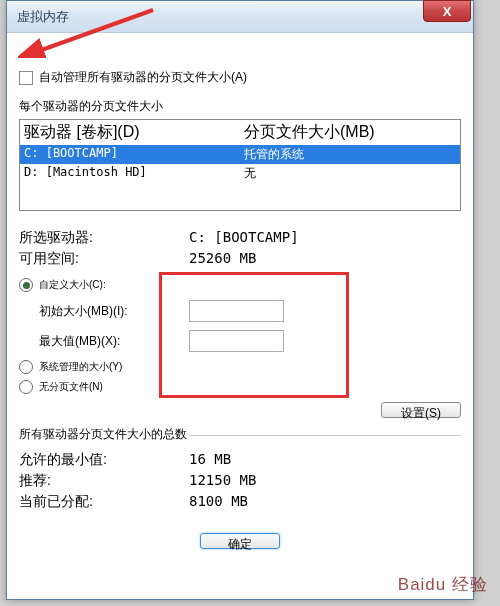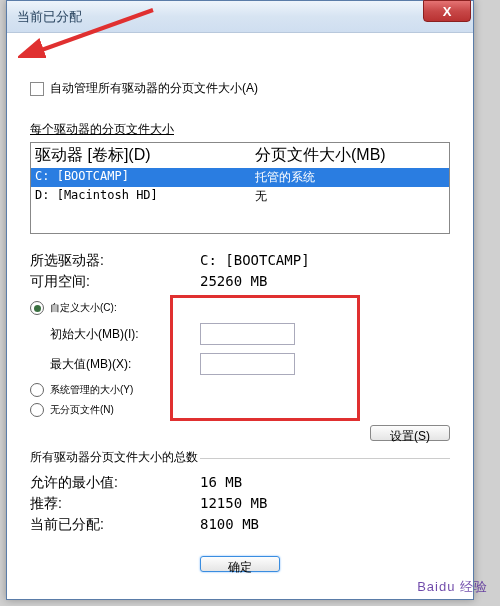--- a/index.html
+++ b/index.html
@@ -4,28 +4,28 @@
   <style>
     * { box-sizing: border-box; margin: 0; padding: 0; }
     body { font-family: "Microsoft YaHei", "SimSun", sans-serif; font-size: 12px; background: #d0d0d0; width: 500px; height: 606px; position: relative; overflow: hidden; }
     
     .window { position: absolute; left: 6px; top: 0; width: 468px; height: 600px; background: #fff; border: 1px solid #5a7ca8; box-shadow: 0 0 8px rgba(0,0,0,0.3); }
     
     .titlebar { height: 32px; background: linear-gradient(to bottom, #eef4fb 0%, #d7e4f2 50%, #cfdef0 100%); border-bottom: 1px solid #b8c8dc; display: flex; align-items: center; padding-left: 10px; position: relative; }
     .titlebar-text { color: #2a4560; font-size: 13px; }
     .close-btn { position: absolute; right: 2px; top: -1px; width: 48px; height: 22px; background: linear-gradient(to bottom, #e57373 0%, #c84848 50%, #b93232 100%); border: 1px solid #8a2020; border-radius: 0 0 4px 4px; color: #fff; display: flex; align-items: center; justify-content: center; font-size: 13px; font-weight: bold; cursor: pointer; }
     
-    .content { padding: 23px; }
+    .content { padding: 12px; }
     
     .arrow { position: absolute; left: 18px; top: 8px; width: 140px; height: 50px; pointer-events: none; z-index: 10; }
     
     .checkbox-row { display: flex; align-items: center; margin-bottom: 8px; margin-top: 24px; }
     .checkbox { width: 14px; height: 14px; border: 1px solid #8a8a8a; margin-right: 6px; background: #fff; cursor: pointer; }
     
-    .section-label { margin: 24px 0 4px 0; font-size: 12px; text-decoration: underline; }
+    .section-label { margin: 12px 0 4px 0; font-size: 12px; }
     
     .drive-list { border: 1px solid #888; height: 92px; background: #fff; margin-bottom: 18px; }
     .drive-header { display: flex; font-size: 16px; padding: 2px 4px; }
     .drive-header .col1 { width: 220px; }
     .drive-header .col2 { flex: 1; }
     .drive-row { display: flex; font-size: 12px; padding: 1px 4px; }
     .drive-row .col1 { width: 220px; font-family: "Consolas", monospace; }
     .drive-row .col2 { flex: 1; font-family: "Consolas", monospace; }
     .drive-row.selected { background: #2a7de1; color: #fff; }
     
@@ -45,37 +45,37 @@
     .size-row input { width: 95px; height: 22px; border: 1px solid #aab; padding: 2px 4px; }
     
     .btn-row { display: flex; justify-content: flex-end; margin: 8px 0; }
     .btn { padding: 2px 18px; height: 16px; background: linear-gradient(to bottom, #fdfdfd, #e5e5e5); border: 1px solid #888; border-radius: 3px; cursor: pointer; font-size: 12px; min-width: 80px; text-align: center; }
     .btn.primary { border: 1px solid #3a8de0; box-shadow: 0 0 2px #6ab0ff; }
     .group-title { font-size: 12px; margin-bottom: 8px; position: relative; }
     .group-title::after { content: ""; position: absolute; left: 170px; top: 50%; right: 0; height: 1px; background: #ccc; }
     
     .bottom-btns { display: flex; justify-content: center; gap: 3px; margin-top: 22px; }
     
-    .watermark { position: absolute; right: 12px; bottom: 10px; color: #4c1d95; font-size: 13px; letter-spacing: 1px; opacity: 0.8; }
+    .watermark { position: absolute; right: 12px; bottom: 10px; color: #7f1d1d; font-size: 17px; letter-spacing: 1px; opacity: 0.8; }
   </style>
 </head>
 <body>
 
 <svg class="arrow" viewBox="0 0 140 50">
   <defs>
       <marker id="ah" markerWidth="10" markerHeight="10" refX="2" refY="3" orient="auto">
         <path d="M0,0 L0,6 L8,3 z" fill="#e03030"></path>
       </marker>
     </defs>
   <line x1="135" y1="2" x2="18" y2="44" stroke="#e03030" stroke-width="4" marker-end="url(#ah)"></line>
 </svg>
 
 <div class="window">
   <div class="titlebar">
-    <span class="titlebar-text">当前已分配</span>
+    <span class="titlebar-text">虚拟内存</span>
     <div class="close-btn">
       <span>X</span>
     </div>
   </div>
 
   <div class="content">
 
     <div class="checkbox-row">
       <span class="checkbox"></span>
       <span>自动管理所有驱动器的分页文件大小(A)</span>

